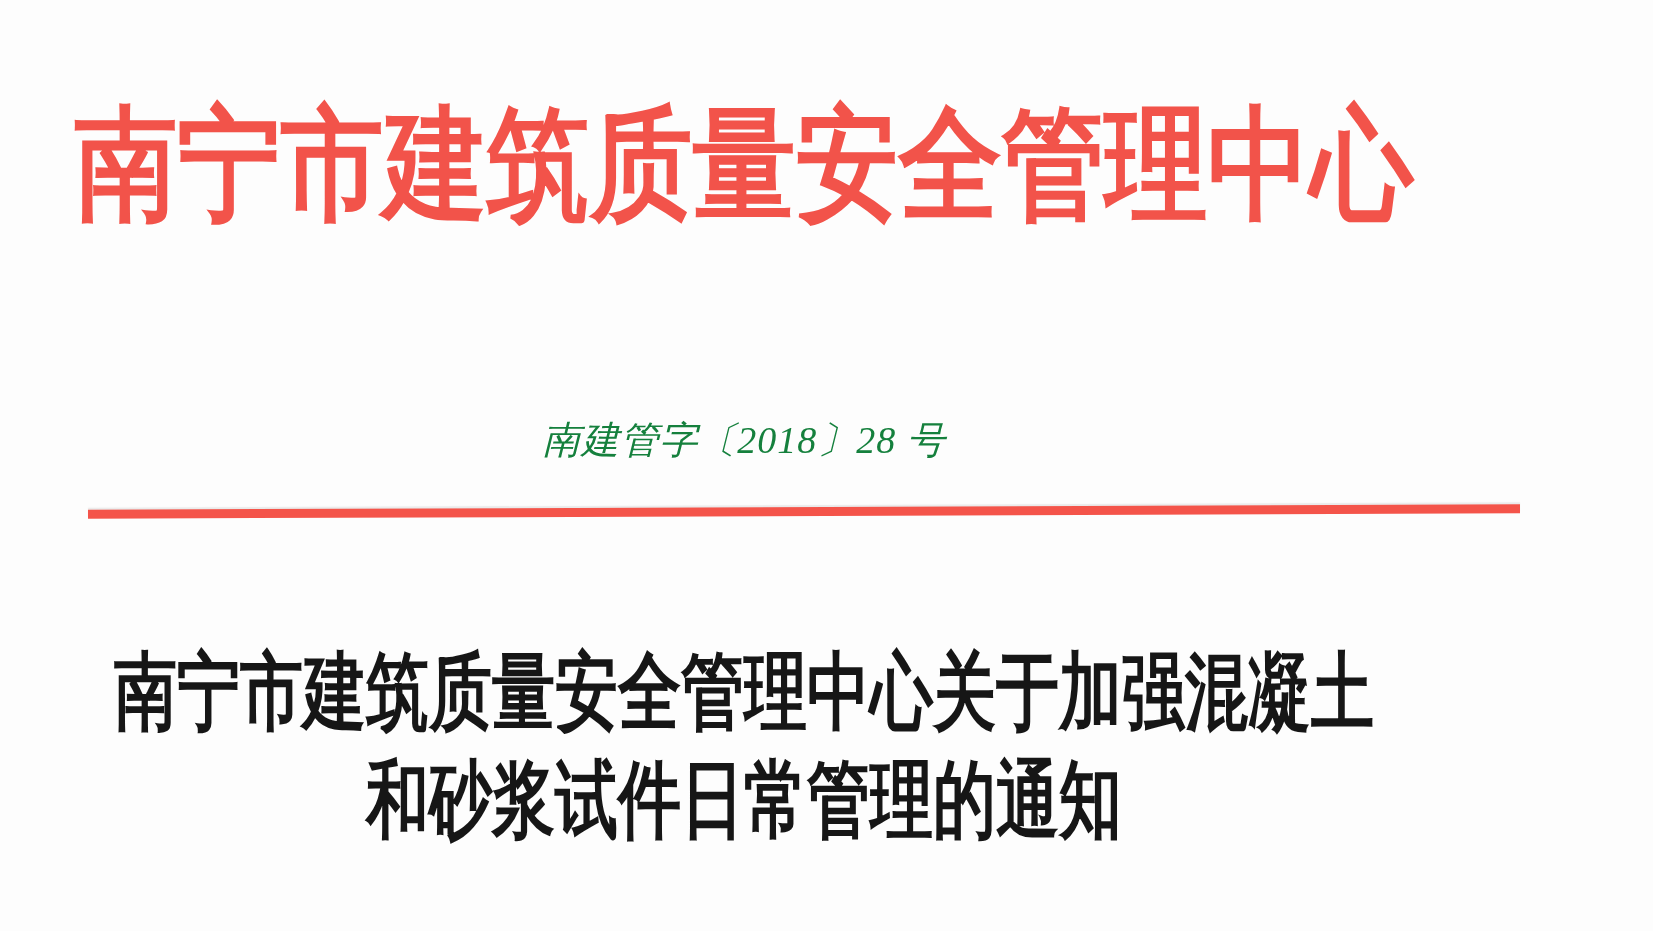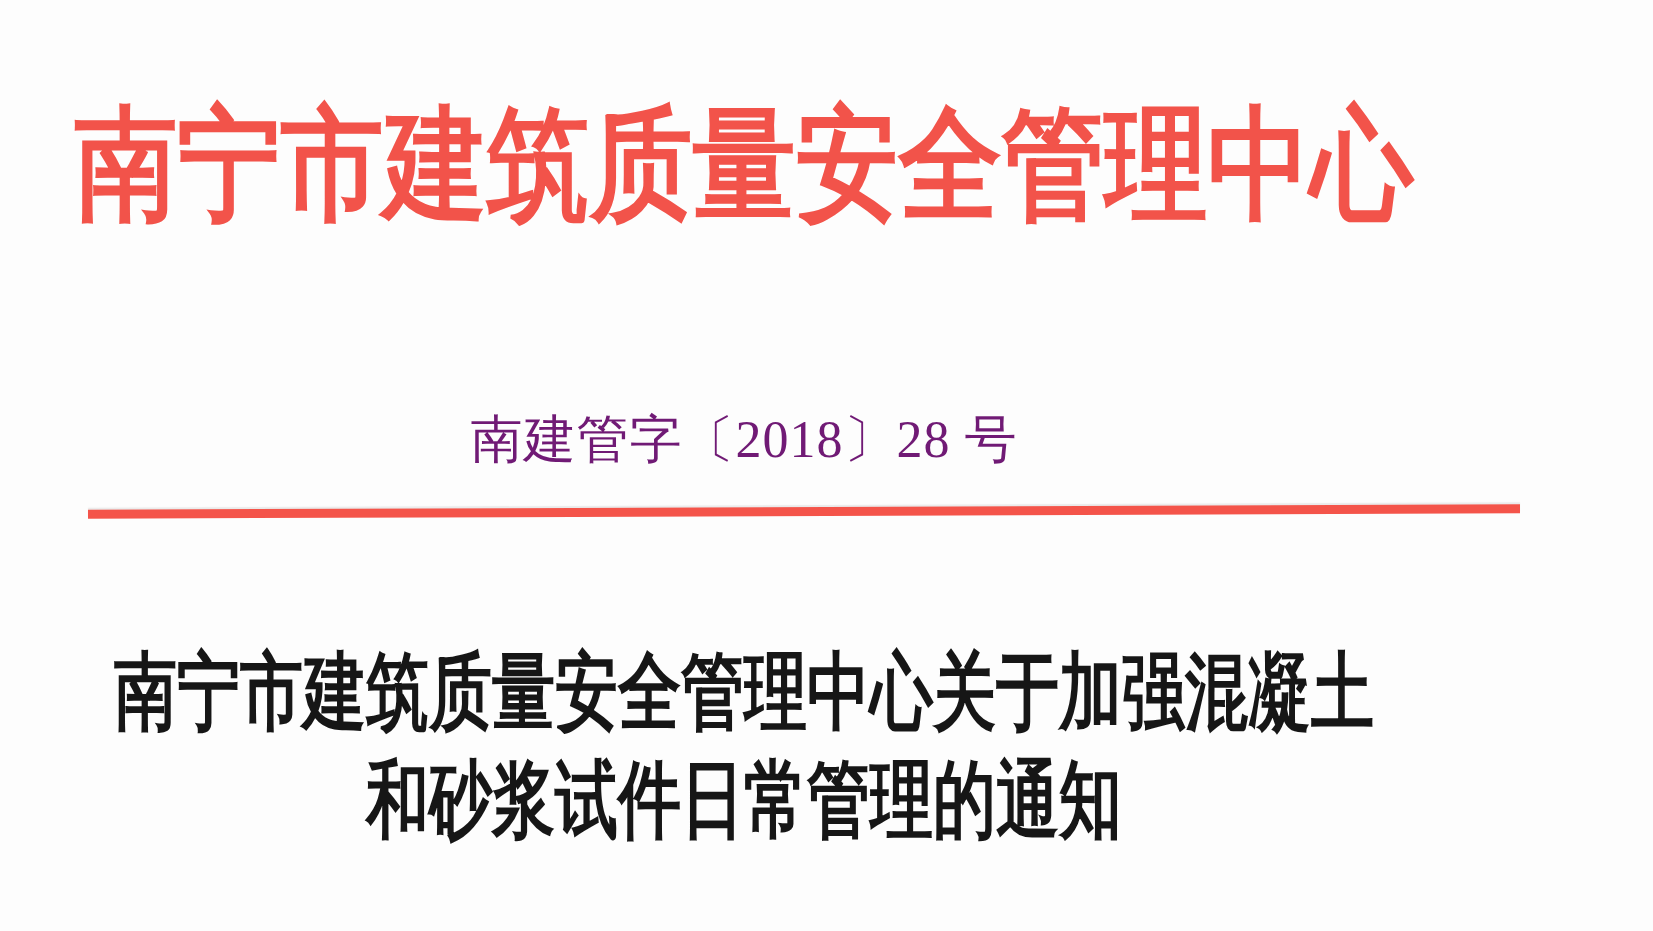--- a/index.html
+++ b/index.html
@@ -36,26 +36,27 @@
     transform: scaleY(1.2);
     transform-origin: 50% 50%;
   }
   
   .doc-number {
     position: absolute;
     top: 414px;
     left: 0;
     width: 100%;
     text-align: center;
-    font-size: 52px;
+    font-size: 38px;
     line-height: 52px;
     font-weight: normal;
-    color: #701a75;
+    color: #15803d;
     letter-spacing: 1px;
     white-space: nowrap;
+    font-style: italic;
   }
   
   .divider {
     position: absolute;
     top: 507px;
     left: 88px;
     width: 1432px;
     height: 9px;
     background: #f4544a;
     transform: rotate(-0.22deg);

